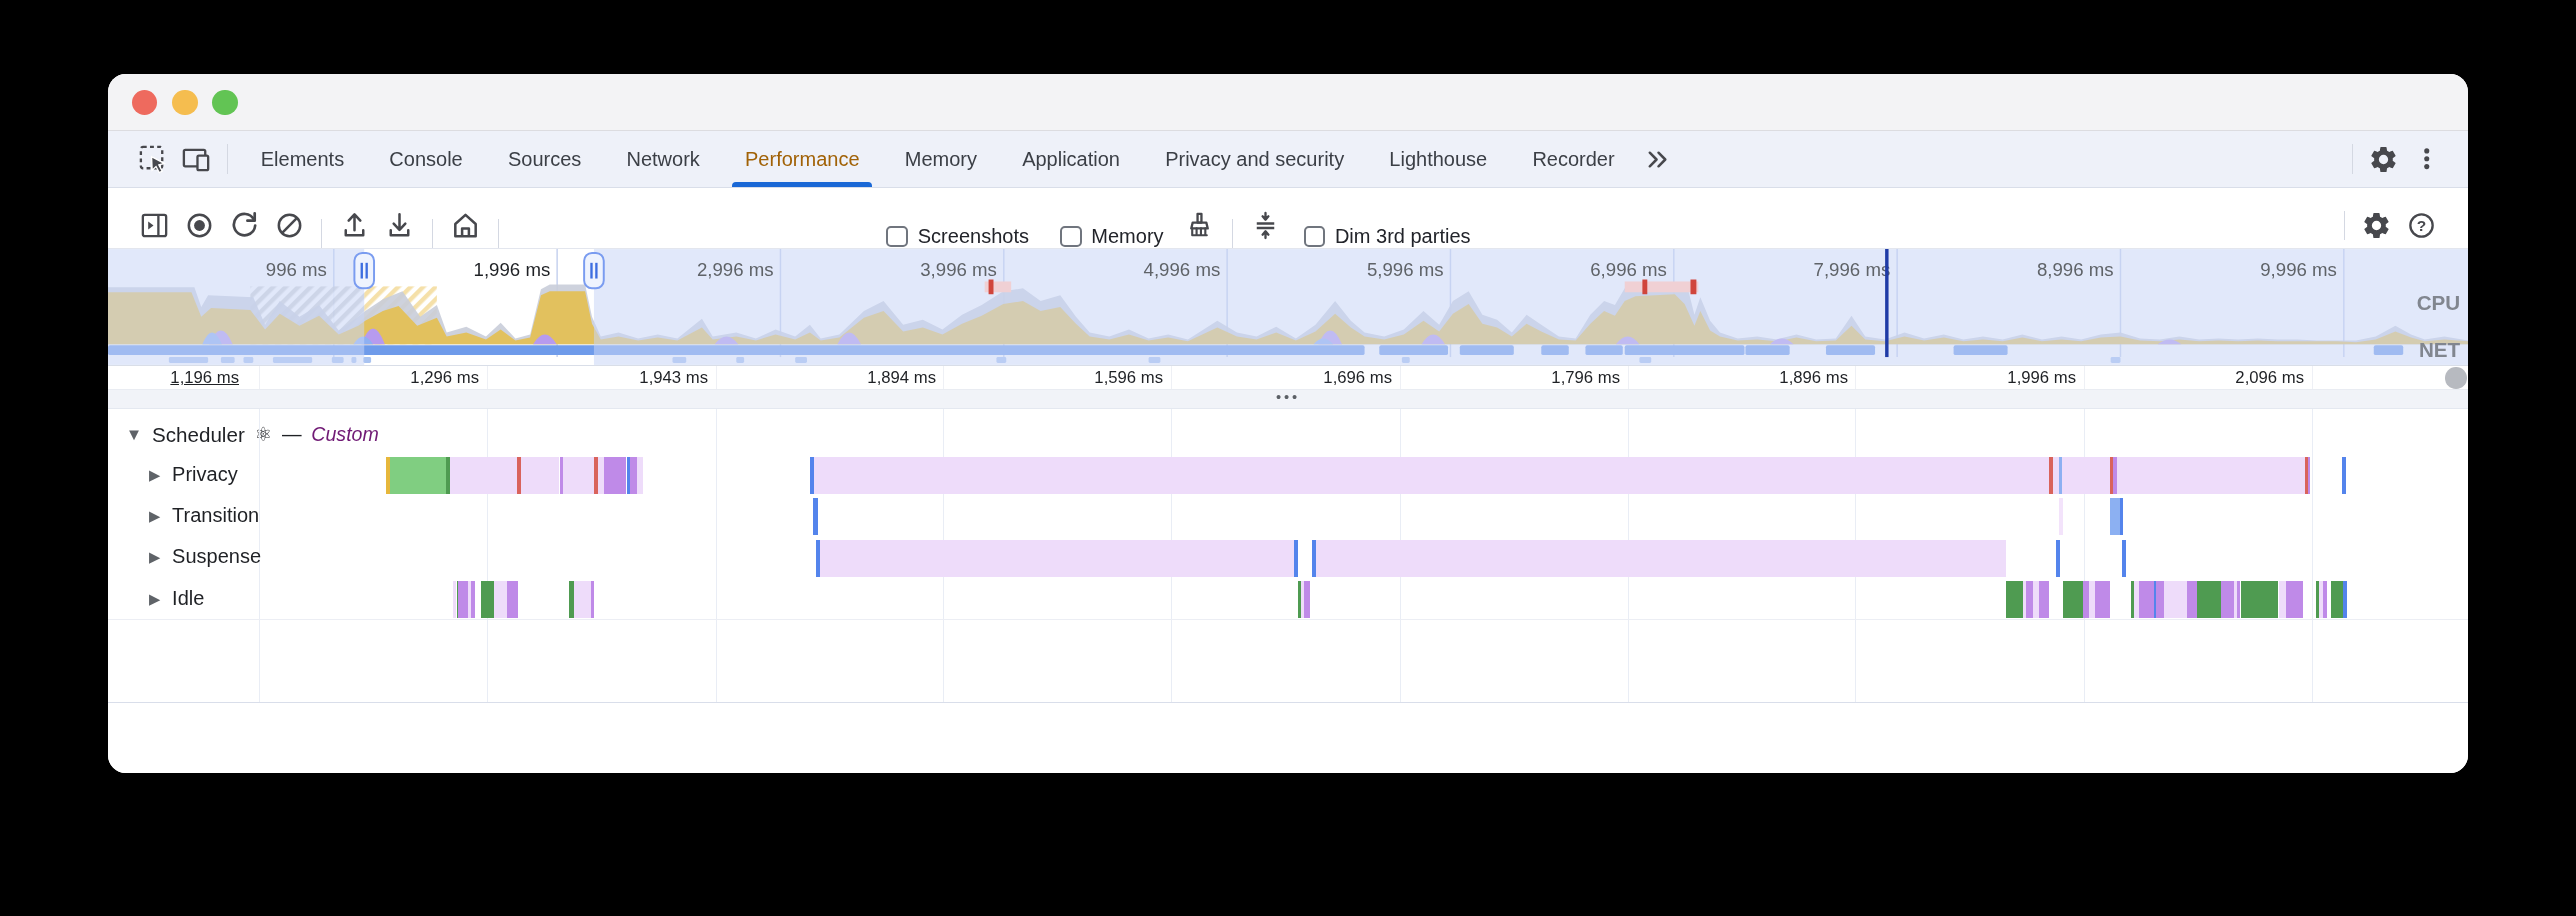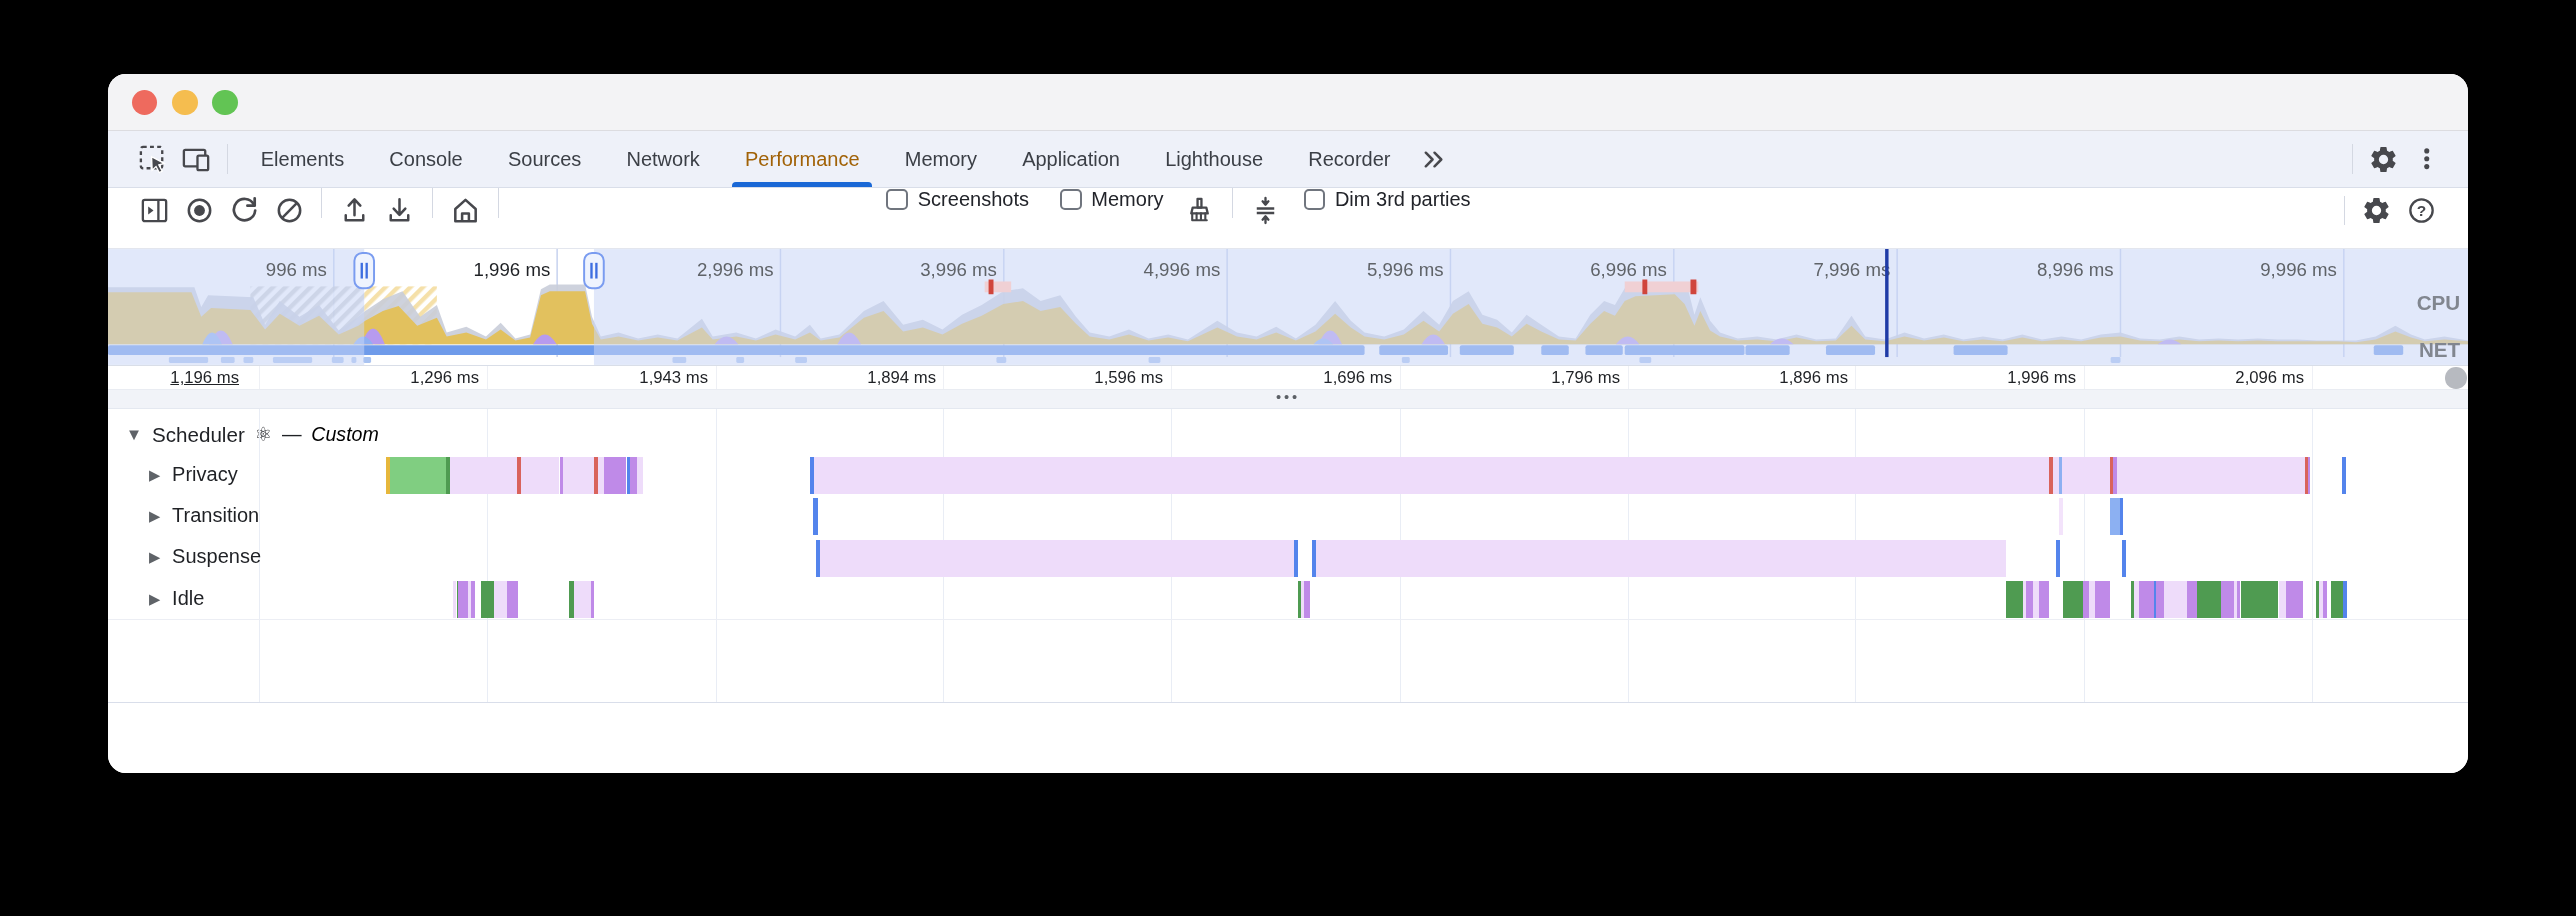--- a/index.html
+++ b/index.html
@@ -23,21 +23,21 @@
   
   .tabbar{height:57px;background:#eef1f9;border-bottom:1px solid #d9dee9;display:flex;align-items:center;padding:0 19.6px 0 23.6px;}
   .tabbar .icon-btn{width:43px;height:43px;display:flex;align-items:center;justify-content:center;border-radius:5.9px;flex:none;}
   .vdiv{width:1px;height:29.5px;background:#d4d8e2;margin:0 9.8px;flex:none;}
   .tabs{display:flex;align-items:stretch;height:100%;}
   .tab{display:flex;align-items:center;padding:0 22.6px;font-size:20px;color:#3b3f46;position:relative;white-space:nowrap;cursor:default;}
   .tab.active{color:#a16207;}
   .tab.active::after{content:"";position:absolute;left:9.8px;right:9.8px;bottom:0;height:4.9px;border-radius:3.9px 3.9px 0 0;background:#1a68d6;}
   .right-cluster{margin-left:auto;display:flex;align-items:center;}
   
-  .toolbar{height:61px;background:#fff;border-bottom:1px solid #e3e6ee;display:flex;align-items:flex-start;padding:0 23.6px;}
+  .toolbar{height:61px;background:#fff;border-bottom:1px solid #e3e6ee;display:flex;align-items:flex-end;padding:0 23.6px;}
   .toolbar .icon-btn{width:45px;height:45px;display:flex;align-items:center;justify-content:center;border-radius:5.9px;flex:none;}
   .chk{display:flex;align-items:center;gap:9.8px;font-size:20px;color:#22242a;white-space:nowrap;}
   .chk .box{width:21.6px;height:21.6px;border:2.5px solid #70757e;border-radius:4.9px;background:#fff;flex:none;}
   
   .overview{height:117px;position:relative;background:#fff;border-bottom:1px solid #d9dee8;}
   .overview svg{display:block;}
   
   .ruler{height:23.6px;position:relative;background:#fff;border-bottom:1px solid #e9ecf2;overflow:hidden;}
   .ruler .rlabel{position:absolute;top:2px;font-size:16.7px;color:#1f2125;transform:translateX(-100%);white-space:nowrap;}
   .ruler .rtick{position:absolute;top:0;bottom:0;width:1px;background:#eef0f5;}
@@ -48,21 +48,21 @@
   
   .trackarea{height:294px;position:relative;background:#fff;border-bottom:1px solid #d9deea;overflow:hidden;}
   .gridline{position:absolute;top:0;bottom:0;width:1px;background:#e9edf5;}
   .rowline{position:absolute;left:0;right:0;height:1px;background:#eceef4;}
   .track-header{position:absolute;left:17.7px;top:13.7px;display:flex;align-items:center;gap:9.8px;}
   .tri-down{font-size:16.7px;color:#5f6368;}
   .tri-right{font-size:14.7px;color:#5f6368;}
   .track-title{font-size:20.6px;color:#1f2125;}
   .atom{font-size:19.6px;color:#1f2125;}
   .track-sep{font-size:19.6px;color:#1f2125;}
-  .track-sub{font-size:19.6px;font-style:italic;color:#000000;}
+  .track-sub{font-size:19.6px;font-style:italic;color:#701a75;}
   .row-label{position:absolute;left:41px;display:flex;align-items:center;gap:11.8px;}
   .row-label .txt{font-size:20px;color:#1f2125;}
   .bar{position:absolute;}
   .footer{height:71px;background:#fff;}
   text{font-family:"Liberation Sans",sans-serif;}
 </style>
 </head>
 <body>
 
 <div class="window">
@@ -88,20 +88,21 @@
     </div>
     <div class="vdiv"></div>
     <div class="tabs">
         <div class="tab">Elements</div>
         <div class="tab">Console</div>
         <div class="tab">Sources</div>
         <div class="tab">Network</div>
         <div class="tab active">Performance</div>
         <div class="tab">Memory</div>
         <div class="tab">Application</div>
+        <div class="tab">Privacy and security</div>
         <div class="tab">Lighthouse</div>
         <div class="tab">Recorder</div>
       </div>
     <div class="icon-btn">
       <svg width="31" height="31" viewBox="0 0 32 32">
         <path d="M7 9 L14 16 L7 23 M16 9 L23 16 L16 23" fill="none" stroke="#47484d" stroke-width="2.6" stroke-linecap="round" stroke-linejoin="round"></path>
       </svg>
     </div>
     <div class="right-cluster">
       <div class="vdiv"></div>

